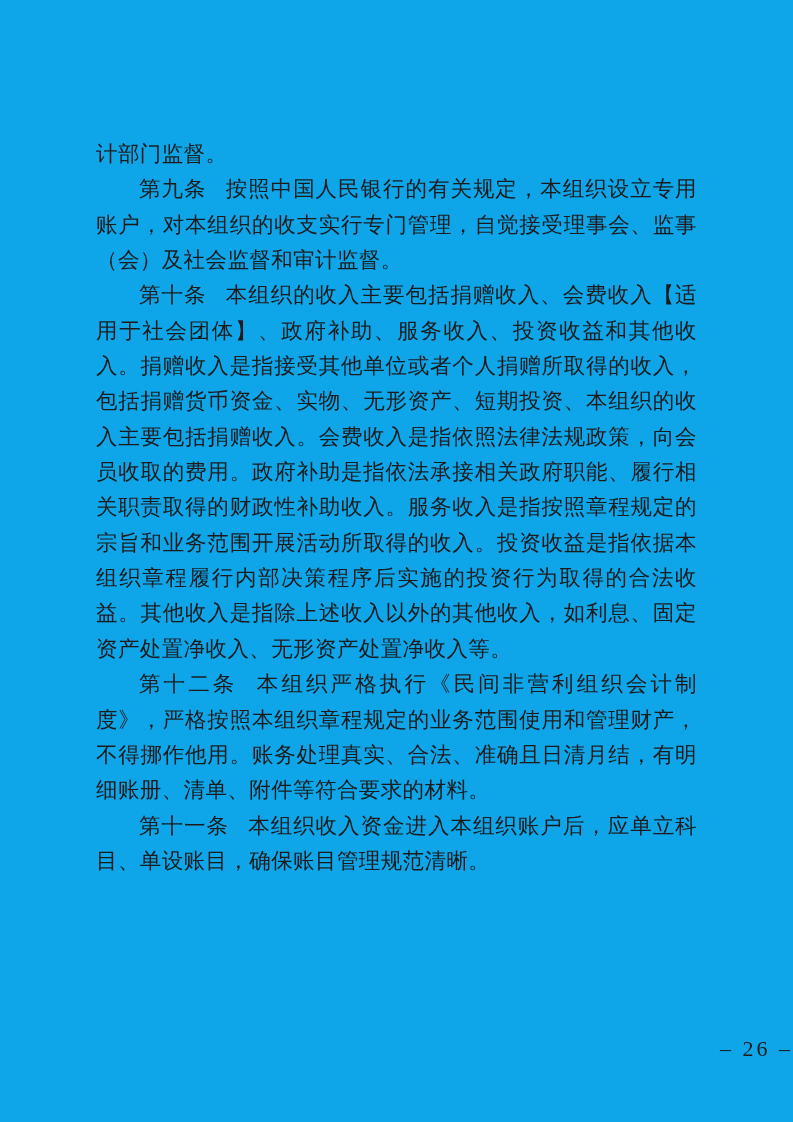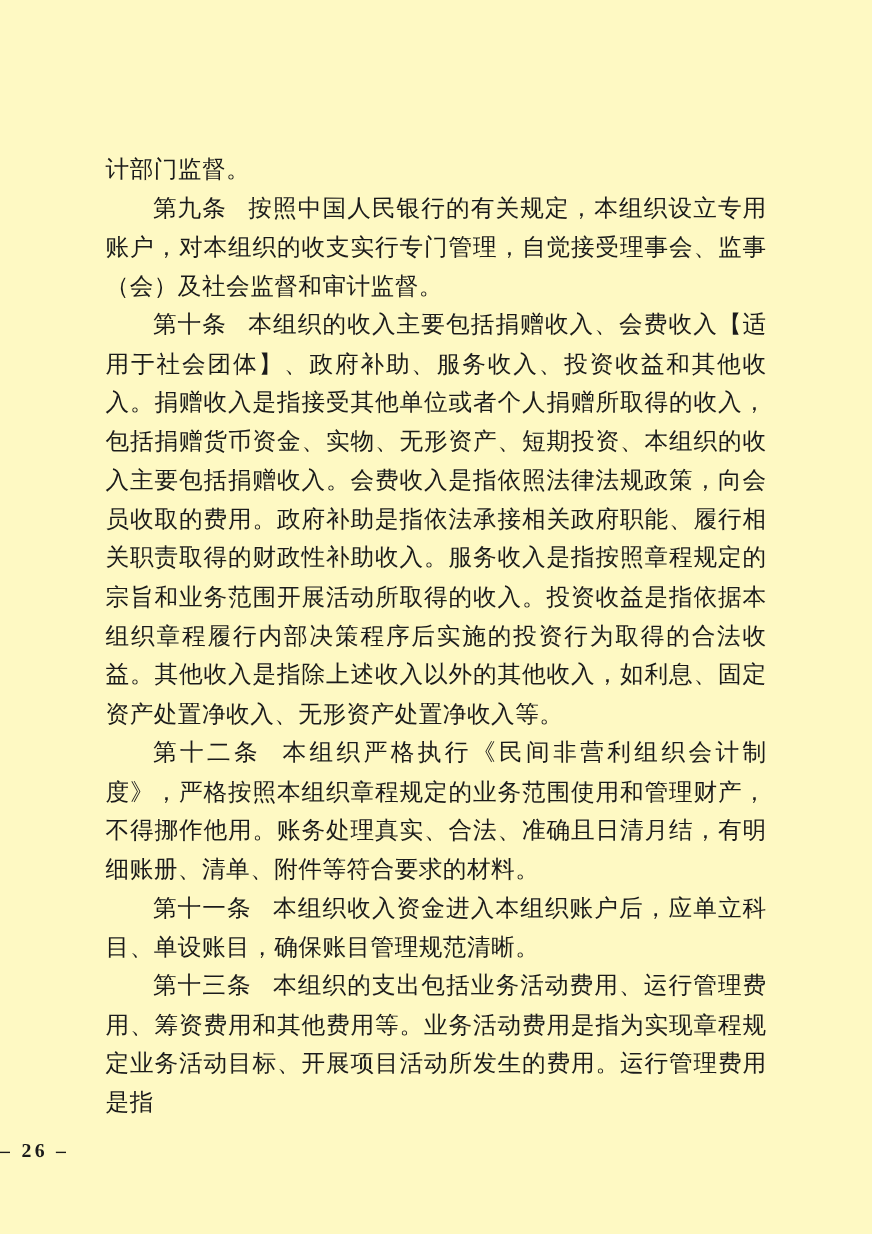--- a/index.html
+++ b/index.html
@@ -4,21 +4,21 @@
 <style>
   html, body {
     margin: 0;
     padding: 0;
     background: #ffffff;
   }
   .page {
     position: relative;
     width: 793px;
     height: 1122px;
-    background: #fef9c3;
+    background: #0ea5e9;
     overflow: hidden;
     font-family: "Liberation Serif", "DejaVu Serif", serif;
     color: #1b1b1b;
   }
   .text-block {
     position: absolute;
     left: 96px;
     top: 137px;
     width: 601px;
     font-size: 21.5px;
@@ -37,45 +37,43 @@
   }
   .article-no {
     font-weight: 400;
     margin-right: 0.9em;
   }
   .footer {
     position: absolute;
     left: 0;
     top: 1036px;
     width: 100%;
-    text-align: left;
-    font-size: 18px;
+    text-align: right;
+    font-size: 22px;
     letter-spacing: 3px;
     color: #1b1b1b;
-    font-weight: bold;
   }
 </style>
 </head>
 <body>
 
 <div class="page">
 
   <main class="text-block">
 
     <p class="para no-indent"><span>计部门监督。</span></p>
 
     <p class="para"><span class="article-no">第九条</span><span>按照中国人民银行的有关规定，本组织设立专用账户，对本组织的收支实行专门管理，自觉接受理事会、监事（会）及社会监督和审计监督。</span></p>
 
     <p class="para"><span class="article-no">第十条</span><span>本组织的收入主要包括捐赠收入、会费收入【适用于社会团体】、政府补助、服务收入、投资收益和其他收入。捐赠收入是指接受其他单位或者个人捐赠所取得的收入，包括捐赠货币资金、实物、无形资产、短期投资、本组织的收入主要包括捐赠收入。会费收入是指依照法律法规政策，向会员收取的费用。政府补助是指依法承接相关政府职能、履行相关职责取得的财政性补助收入。服务收入是指按照章程规定的宗旨和业务范围开展活动所取得的收入。投资收益是指依据本组织章程履行内部决策程序后实施的投资行为取得的合法收益。其他收入是指除上述收入以外的其他收入，如利息、固定资产处置净收入、无形资产处置净收入等。</span></p>
 
     <p class="para"><span class="article-no">第十二条</span><span>本组织严格执行《民间非营利组织会计制度》，严格按照本组织章程规定的业务范围使用和管理财产，不得挪作他用。账务处理真实、合法、准确且日清月结，有明细账册、清单、附件等符合要求的材料。</span></p>
 
     <p class="para"><span class="article-no">第十一条</span><span>本组织收入资金进入本组织账户后，应单立科目、单设账目，确保账目管理规范清晰。</span></p>
 
-    <p class="para"><span class="article-no">第十三条</span><span>本组织的支出包括业务活动费用、运行管理费用、筹资费用和其他费用等。业务活动费用是指为实现章程规定业务活动目标、开展项目活动所发生的费用。运行管理费用是指</span></p>
 
   </main>
 
   <footer class="footer">
     <span>– 26 –</span>
   </footer>
 
 </div>
 
 </body></html>

